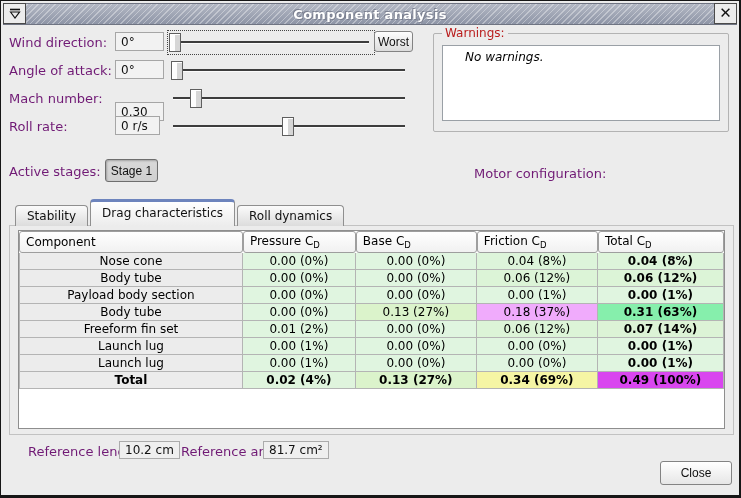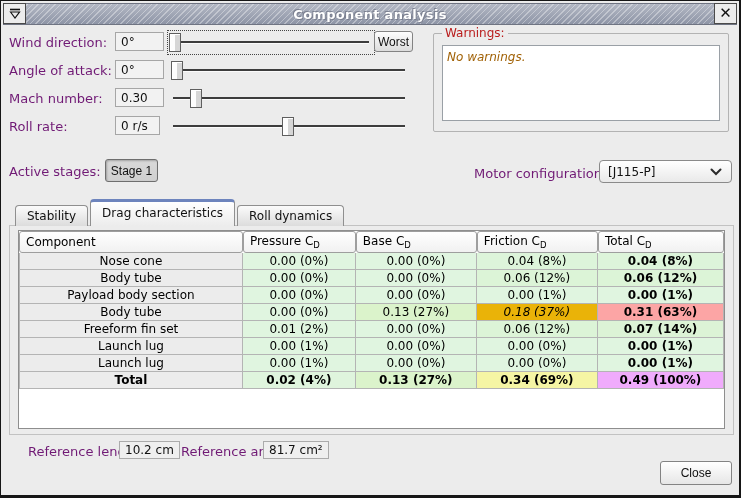--- a/index.html
+++ b/index.html
@@ -80,22 +80,22 @@
   .groupbox {
     position: absolute; border: 1px solid #b3b3b3; border-radius: 2px;
   }
   .groupbox .legend {
     position: absolute; top: -8px; left: 8px; background: #ececec;
     font-size: 12px; padding: 0 3px; color: #b91c1c;
   }
   .warn-area {
     position: absolute; left: 8px; top: 11px; right: 8px; bottom: 10px;
     background: #fff; border: 1px solid #9aa0a6;
-    font-size: 12px; font-style: italic; color: #a16207;
-    padding: 4px 4px;
+    font-size: 12px; font-style: italic; color: #000000;
+    padding: 4px 22px;
   }
 
   
   .combo {
     position: absolute; border: 1px solid #8a8a8a; border-radius: 4px;
     background: linear-gradient(#ffffff, #e9e9e9);
     display: flex; align-items: center; font-size: 12px; color: #111;
     cursor: default;
   }
   .combo .val { flex: 1; padding: 0 8px; white-space: nowrap; }
@@ -176,21 +176,21 @@
         <div class="track"></div>
         <div class="thumb" style="left: 0px;"></div>
       </div>
       <span class="lbl" style="left: 8px; top: 62px;">Angle of attack:</span>
       <span class="tfield" style="left: 114px; top: 59px; width: 49px;">0°</span>
       <div class="slider" style="left: 168px; top: 59px; width: 240px;">
         <div class="track"></div>
         <div class="thumb" style="left: 2px;"></div>
       </div>
       <span class="lbl" style="left: 8px; top: 90px;">Mach number:</span>
-      <span class="tfield" style="left: 114px; top: 87px; width: 49px;">0.30</span>
+      <span class="tfield" style="left: 114px; top: 101px; width: 49px;">0.30</span>
       <div class="slider" style="left: 168px; top: 87px; width: 240px;">
         <div class="track"></div>
         <div class="thumb" style="left: 21px;"></div>
       </div>
       <span class="lbl" style="left: 8px; top: 118px;">Roll rate:</span>
       <span class="tfield" style="left: 114px; top: 115px; width: 45px;">0 r/s</span>
       <div class="slider" style="left: 168px; top: 115px; width: 240px;">
         <div class="track"></div>
         <div class="thumb" style="left: 113px;"></div>
       </div>
@@ -200,28 +200,20 @@
 
   <div class="groupbox" style="left:432px; top:32px; width:296px; height:99px;">
     <span class="legend">Warnings:</span>
     <div class="warn-area">No warnings.</div>
   </div>
 
   <span class="lbl" style="left:8px; top:163px;">Active stages:</span>
   <button class="btn pressed" style="left:104px; top:158px; width:53px; height:23px;">Stage 1</button>
 
   <span class="lbl" style="left:473px; top:165px;">Motor configuration:</span>
-  <div class="combo" style="left:598px; top:159px; width:133px; height:23px;">
-    <span class="val">[J115-P]</span>
-    <span class="arrow">
-      <svg width="12" height="8" viewBox="0 0 12 8">
-          <path d="M1.5 1.5 L6 6 L10.5 1.5" stroke="#2b2b2b" stroke-width="2" fill="none" stroke-linecap="round"></path>
-        </svg>
-    </span>
-  </div>
 
   <div class="tabpanel"></div>
   <div class="tabbar" id="tabbar">
       <div class="tab">Stability</div>
       <div class="tab selected">Drag characteristics</div>
       <div class="tab">Roll dynamics</div>
     </div>
 
   <div class="scrollpane">
     <table class="drag" id="drag-table">
@@ -253,22 +245,22 @@
             <td class="comp">Payload body section</td>
             <td class="num" style="background: rgb(224, 245, 224);">0.00 (0%)</td>
             <td class="num" style="background: rgb(224, 245, 224);">0.00 (0%)</td>
             <td class="num" style="background: rgb(224, 245, 224);">0.00 (1%)</td>
             <td class="num bold" style="background: rgb(224, 245, 224);">0.00 (1%)</td>
           </tr>
           <tr>
             <td class="comp">Body tube</td>
             <td class="num" style="background: rgb(224, 245, 224);">0.00 (0%)</td>
             <td class="num" style="background: rgb(219, 243, 203);">0.13 (27%)</td>
-            <td class="num" style="background: #eab308; font-style: italic;">0.18 (37%)</td>
-            <td class="num bold" style="background: #fca5a5;">0.31 (63%)</td>
+            <td class="num" style="background: #f0abfc;">0.18 (37%)</td>
+            <td class="num bold" style="background: #86efac;">0.31 (63%)</td>
           </tr>
           <tr>
             <td class="comp">Freeform fin set</td>
             <td class="num" style="background: rgb(224, 245, 223);">0.01 (2%)</td>
             <td class="num" style="background: rgb(224, 245, 224);">0.00 (0%)</td>
             <td class="num" style="background: rgb(220, 244, 215);">0.06 (12%)</td>
             <td class="num bold" style="background: rgb(220, 243, 214);">0.07 (14%)</td>
           </tr>
           <tr>
             <td class="comp">Launch lug</td>
@@ -282,21 +274,21 @@
             <td class="num" style="background: rgb(224, 245, 224);">0.00 (1%)</td>
             <td class="num" style="background: rgb(224, 245, 224);">0.00 (0%)</td>
             <td class="num" style="background: rgb(224, 245, 224);">0.00 (0%)</td>
             <td class="num bold" style="background: rgb(224, 245, 224);">0.00 (1%)</td>
           </tr>
           <tr class="totalrow">
             <td class="comp">Total</td>
             <td class="num" style="background: rgb(223, 244, 221);">0.02 (4%)</td>
             <td class="num" style="background: rgb(219, 243, 203);">0.13 (27%)</td>
             <td class="num" style="background: rgb(245, 245, 164);">0.34 (69%)</td>
-            <td class="num bold" style="background: #f0abfc;">0.49 (100%)</td>
+            <td class="num bold" style="background: #d946ef;">0.49 (100%)</td>
           </tr>
         </tbody>
       </table>
   </div>
 
   <span class="lbl" style="left:27px; top:443px;">Reference length:</span>
   <span class="refbox" style="left:118px; top:440px;">10.2 cm</span>
   <span class="lbl" style="left:180px; top:443px;">Reference area:</span>
   <span class="refbox" style="left:262px; top:440px;">81.7 cm²</span>
 

